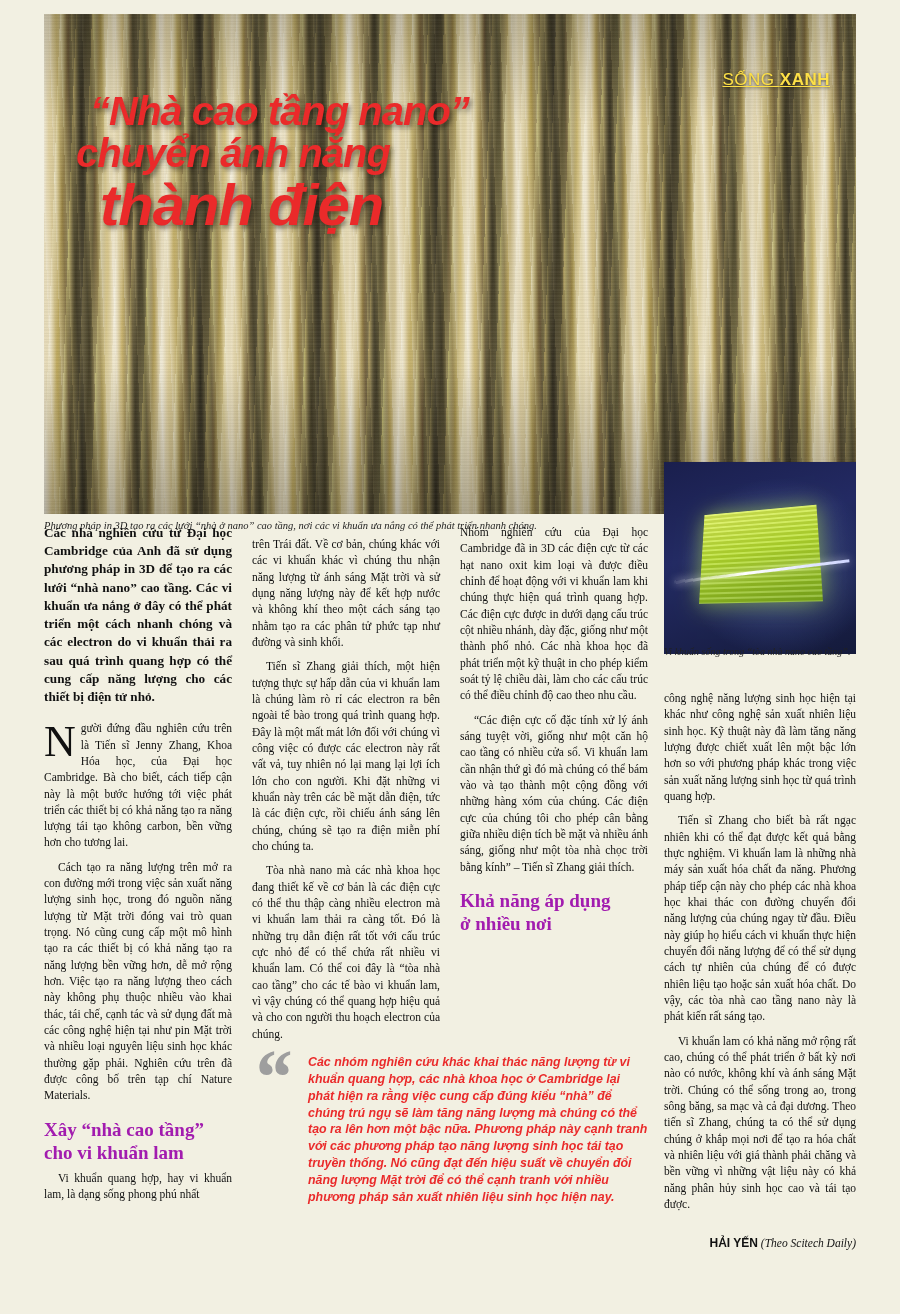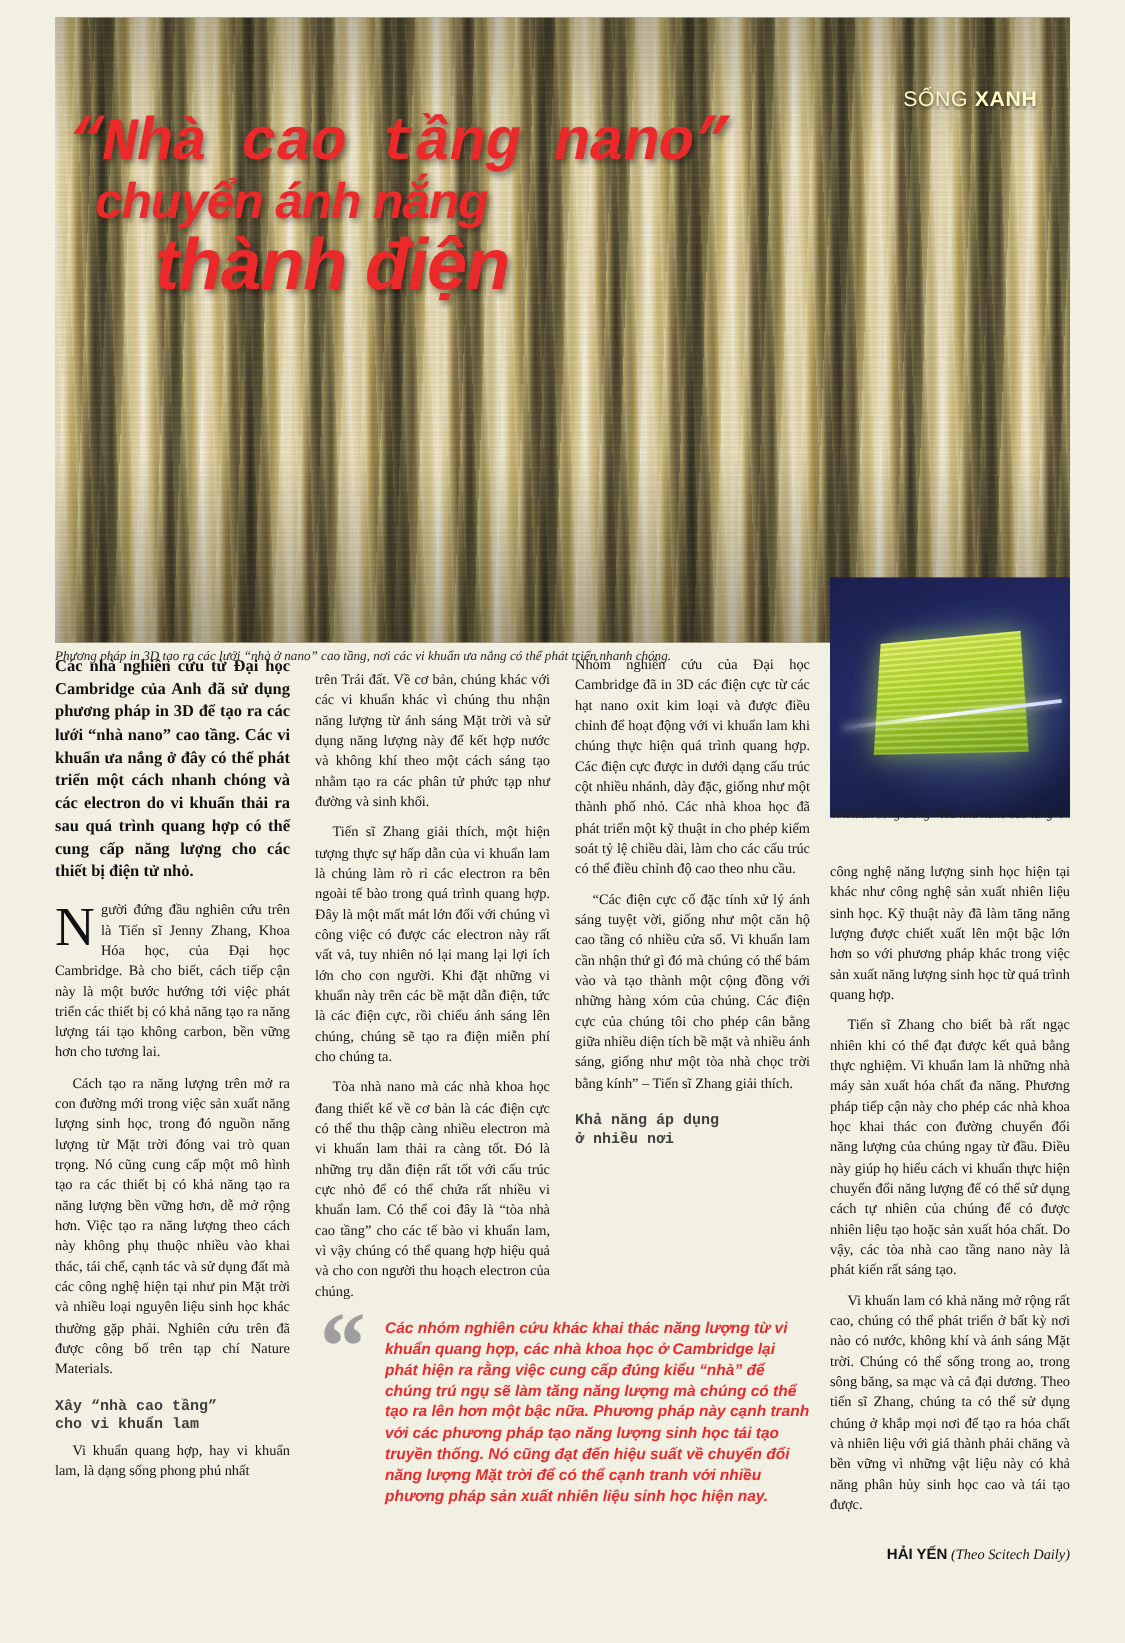--- a/index.html
+++ b/index.html
@@ -63,40 +63,41 @@
   .hero-vignette {
     position: absolute; inset: 0;
     background: linear-gradient(180deg, rgba(0,0,0,0.18), rgba(0,0,0,0) 22%, rgba(0,0,0,0) 70%, rgba(0,0,0,0.25));
   }
   .brand {
     position: absolute;
     right: 26px; top: 56px;
     font-family: "Liberation Sans", sans-serif;
     font-size: 17px;
     letter-spacing: .5px;
-    color: #fef9c3;
+    color: #fde047;
     font-weight: 400;
     text-shadow: 0 1px 3px rgba(0,0,0,.6);
+    text-decoration: underline;
   }
   .brand b { font-weight: 700; }
 
   .headline {
     position: absolute;
     left: 10px; top: 78px;
     width: 700px;
     font-family: "Liberation Sans", sans-serif;
     color: #ea2a2a;
     font-weight: 700;
     font-style: italic;
     line-height: .96;
     text-shadow: 2px 3px 5px rgba(0,0,0,.45);
   }
-  .hl1 { font-size: 48px; letter-spacing: -1px; font-family: Liberation Mono, monospace; }
+  .hl1 { font-size: 40px; margin-left: 36px; letter-spacing: -1px; }
   .hl2 { font-size: 40px; margin-left: 22px; margin-top: 4px; letter-spacing: -1px; }
-  .hl3 { font-size: 58px; margin-left: 70px; margin-top: 4px; letter-spacing: -1px; }
+  .hl3 { font-size: 58px; margin-left: 46px; margin-top: 4px; letter-spacing: -1px; }
 
   .hero-caption {
     position: absolute;
     left: 44px; top: 520px;
     width: 600px;
     font-family: "Liberation Serif", serif;
     font-style: italic;
     font-size: 10.5px;
     color: #222;
   }
@@ -176,27 +177,27 @@
   .dropcap-para { position: relative; min-height: 60px; }
   .dropcap {
     float: left;
     font-family: "Liberation Serif", serif;
     font-size: 44px;
     line-height: 36px;
     font-weight: 400;
     padding: 4px 5px 0 0;
   }
   .subhead {
-    font-family: Liberation Mono, monospace;
-    font-weight: 700;
-    font-size: 12px;
+    font-family: Liberation Serif, serif;
+    font-weight: 700;
+    font-size: 19px;
     line-height: 1.22;
     margin: 14px 0 6px 0;
     text-indent: 0;
-    color: #404040;
+    color: #a21caf;
   }
   
   .pullquote {
     position: absolute;
     left: 252px; top: 1054px;
     width: 396px;
     font-family: "Liberation Sans", sans-serif;
     font-weight: 700;
     font-style: italic;
     font-size: 12.4px;

